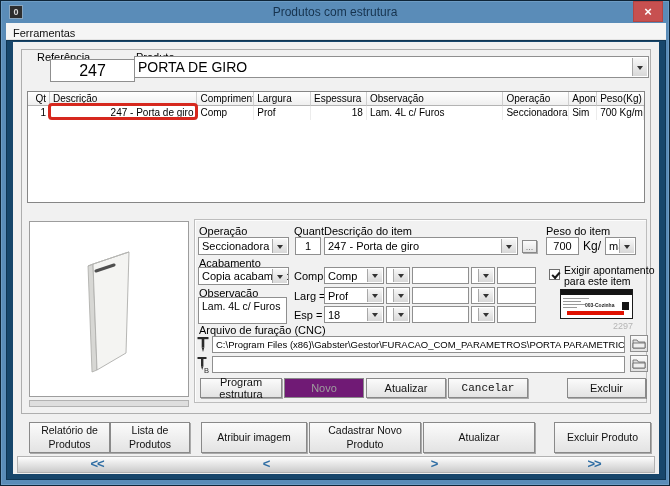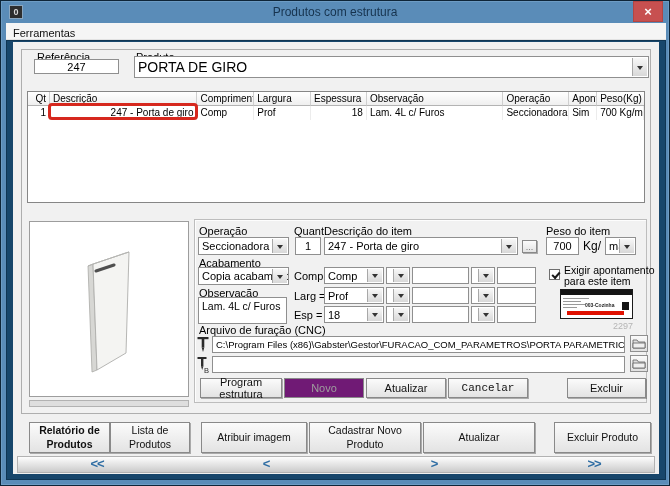--- a/index.html
+++ b/index.html
@@ -111,21 +111,21 @@
   <div class="menubar">
     <span class="menu-item">Ferramentas</span>
   </div>
 
   <div class="frame"></div>
   <div class="content"></div>
 
   <div class="panel-main"></div>
 
   <div class="lbl" style="left:36px; top:50px;">Referência</div>
-  <div class="field" style="left:33px; top:58px; width:85px; height:15px; justify-content:center; font-size:11px;">247</div>
+  <div class="field" style="left:49px; top:58px; width:85px; height:23px; justify-content:center; font-size:16px;">247</div>
 
   <div class="lbl" style="left:135px; top:50px;">Produto</div>
   <div class="combo" style="left:133px; top:55px; width:515px; height:22px; font-size:14px;">
     <span>PORTA DE GIRO</span>
     <span class="arr"></span>
   </div>
 
   <div class="grid">
     <div class="grid-header">
       <div class="gh-cell ra" style="width:22px;">Qt</div>
@@ -288,21 +288,21 @@
       <path d="M1 5 L13 5 L13 10 L1 10 Z" fill="#efefef" stroke="#5f5f5f" stroke-width="0.8"></path>
     </svg>
   </div>
 
   <div class="btn" style="left:199px; top:377px; width:82px; height:20px;">Program estrutura</div>
   <div class="btn disabled" style="left:283px; top:377px; width:80px; height:20px;">Novo</div>
   <div class="btn" style="left:365px; top:377px; width:80px; height:20px;">Atualizar</div>
   <div class="btn" style="left:447px; top:377px; width:80px; height:20px;font-family:Liberation Mono, monospace;">Cancelar</div>
   <div class="btn" style="left:566px; top:377px; width:79px; height:20px;">Excluir</div>
 
-  <div class="btn small-font" style="left:28px; top:421px; width:81px; height:31px;font-weight:bold;">Relatório de Produtos</div>
+  <div class="btn small-font" style="left:28px; top:421px; width:81px; height:31px;">Relatório de Produtos</div>
   <div class="btn small-font" style="left:109px; top:421px; width:80px; height:31px;">Lista de Produtos</div>
   <div class="btn small-font" style="left:200px; top:421px; width:106px; height:31px;">Atribuir imagem</div>
   <div class="btn small-font" style="left:308px; top:421px; width:112px; height:31px;">Cadastrar Novo Produto</div>
   <div class="btn small-font" style="left:422px; top:421px; width:112px; height:31px;">Atualizar</div>
   <div class="btn small-font" style="left:553px; top:421px; width:97px; height:31px;">Excluir Produto</div>
 
   <div class="navbar"></div>
   <div class="nav-arrow" style="left:66px;">&lt;&lt;</div>
   <div class="nav-arrow" style="left:235px;">&lt;</div>
   <div class="nav-arrow" style="left:403px;">&gt;</div>

